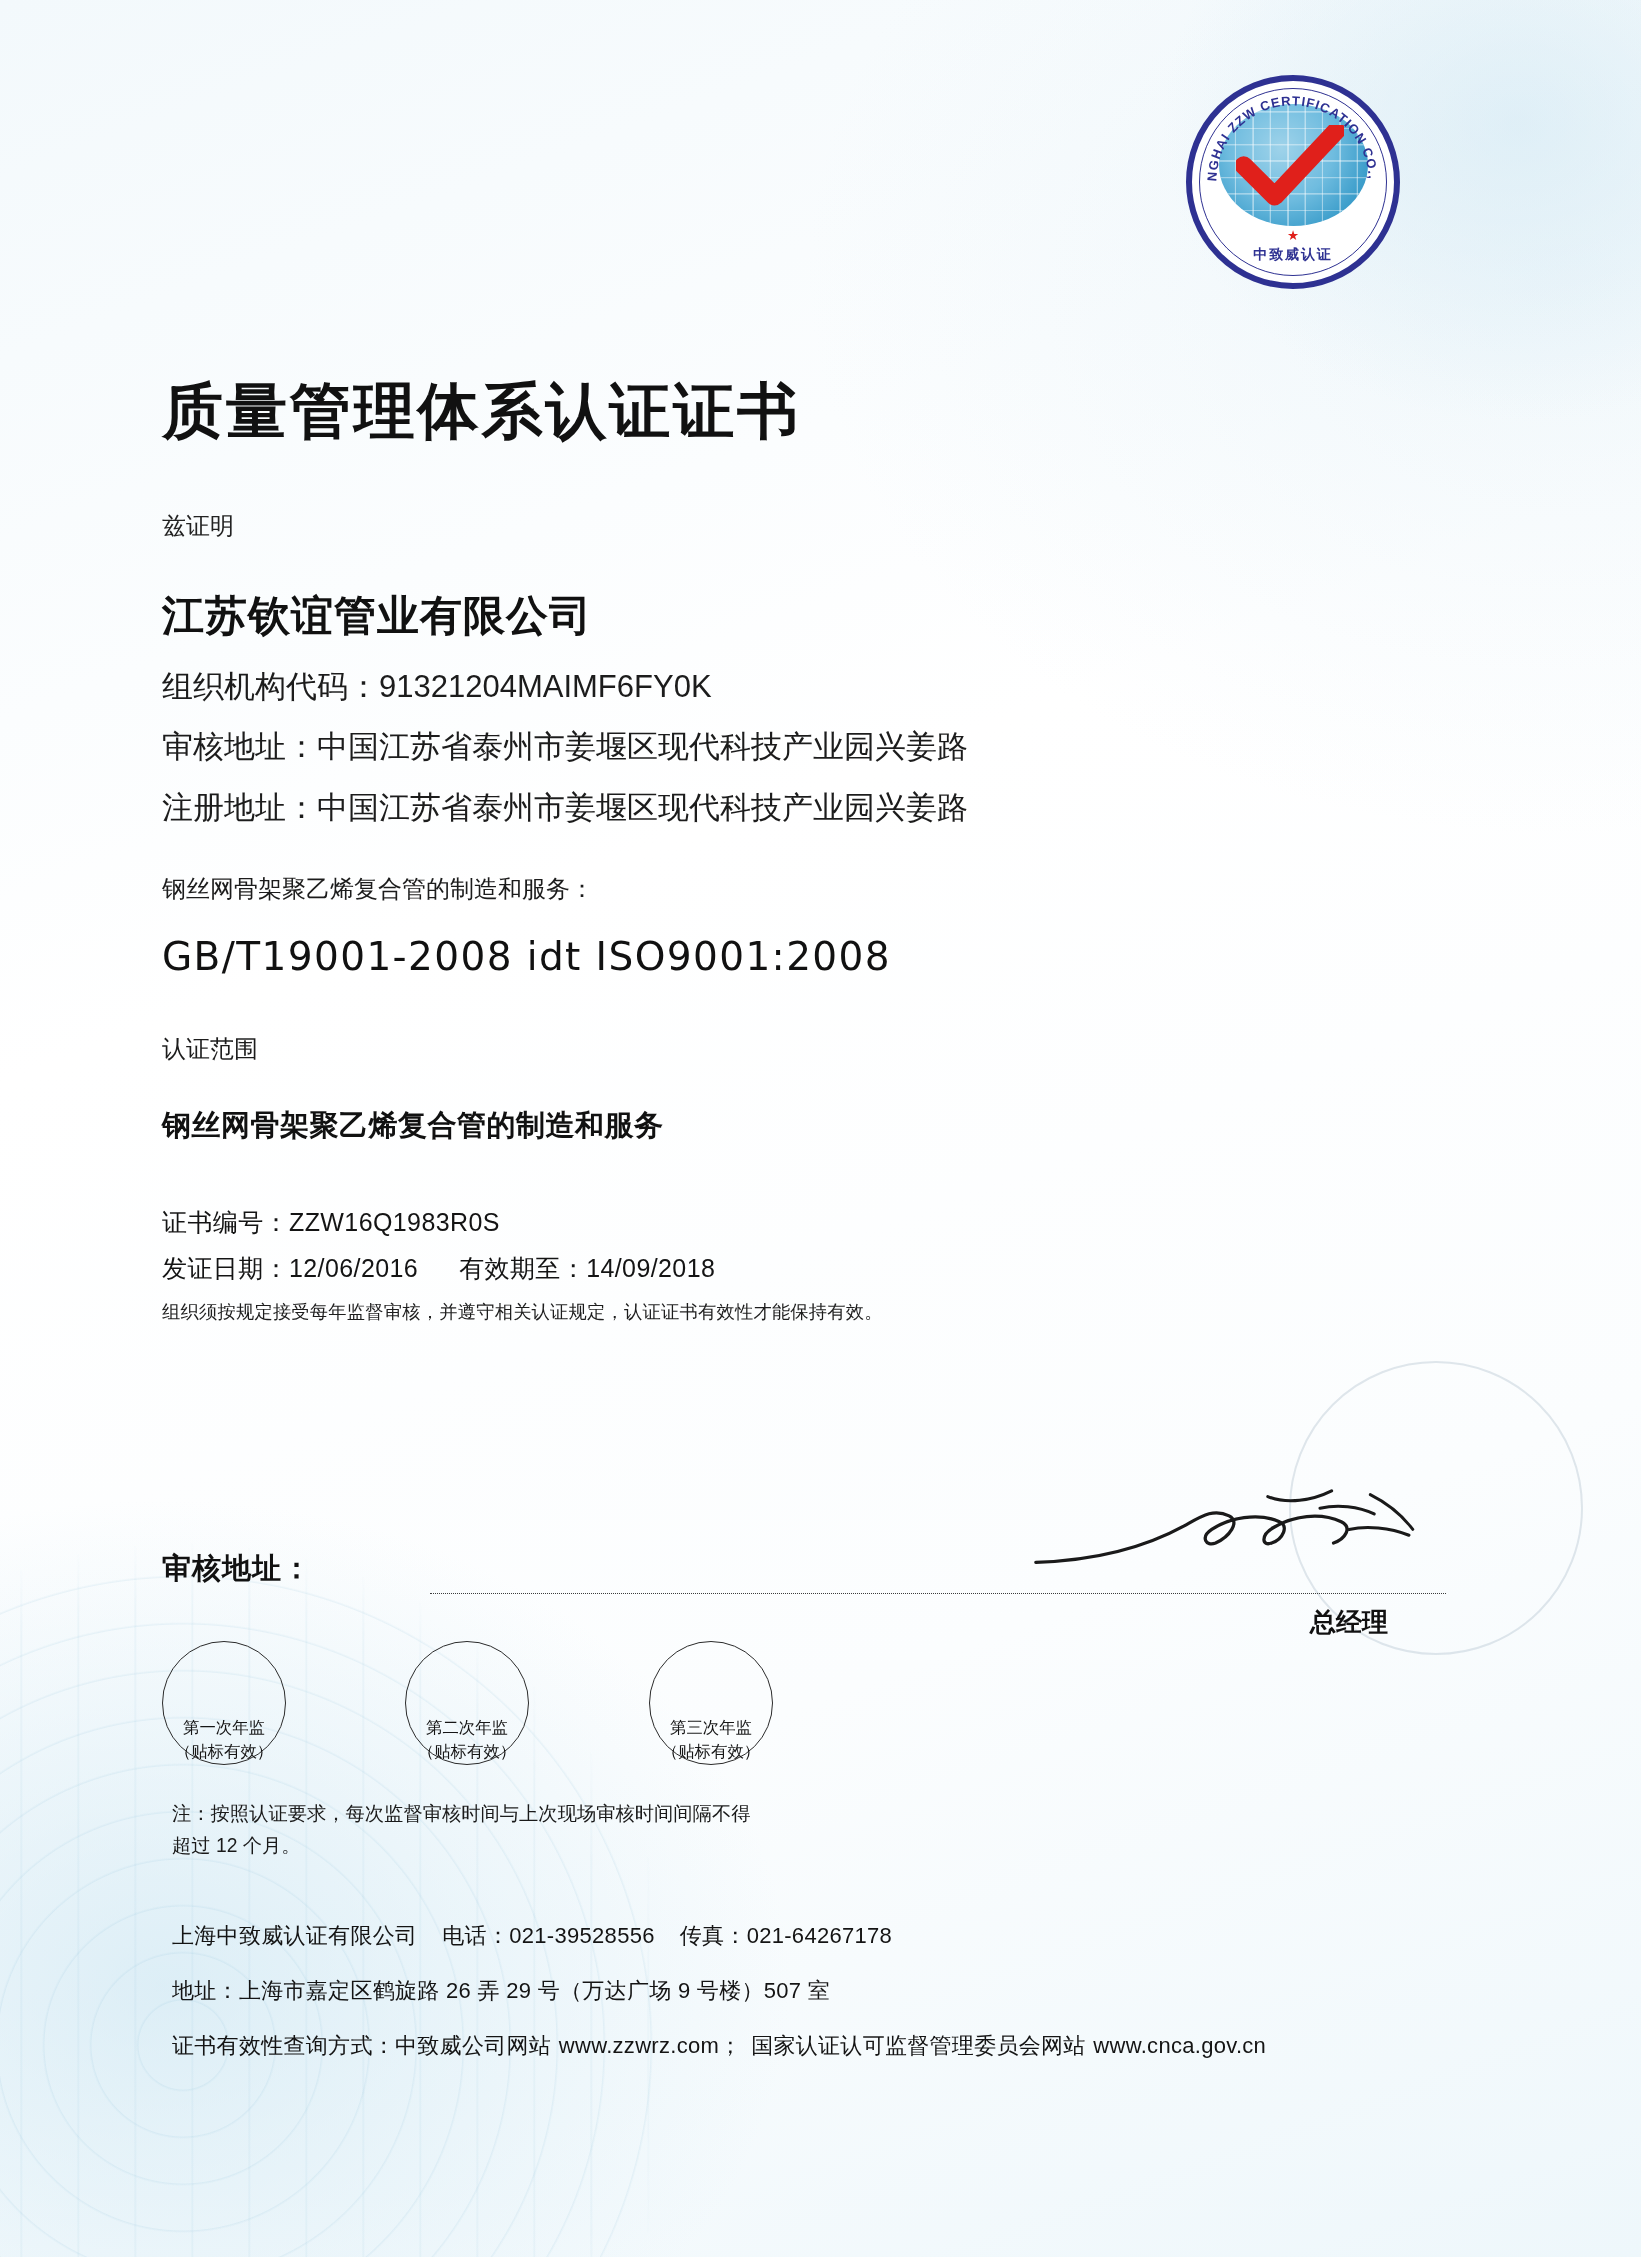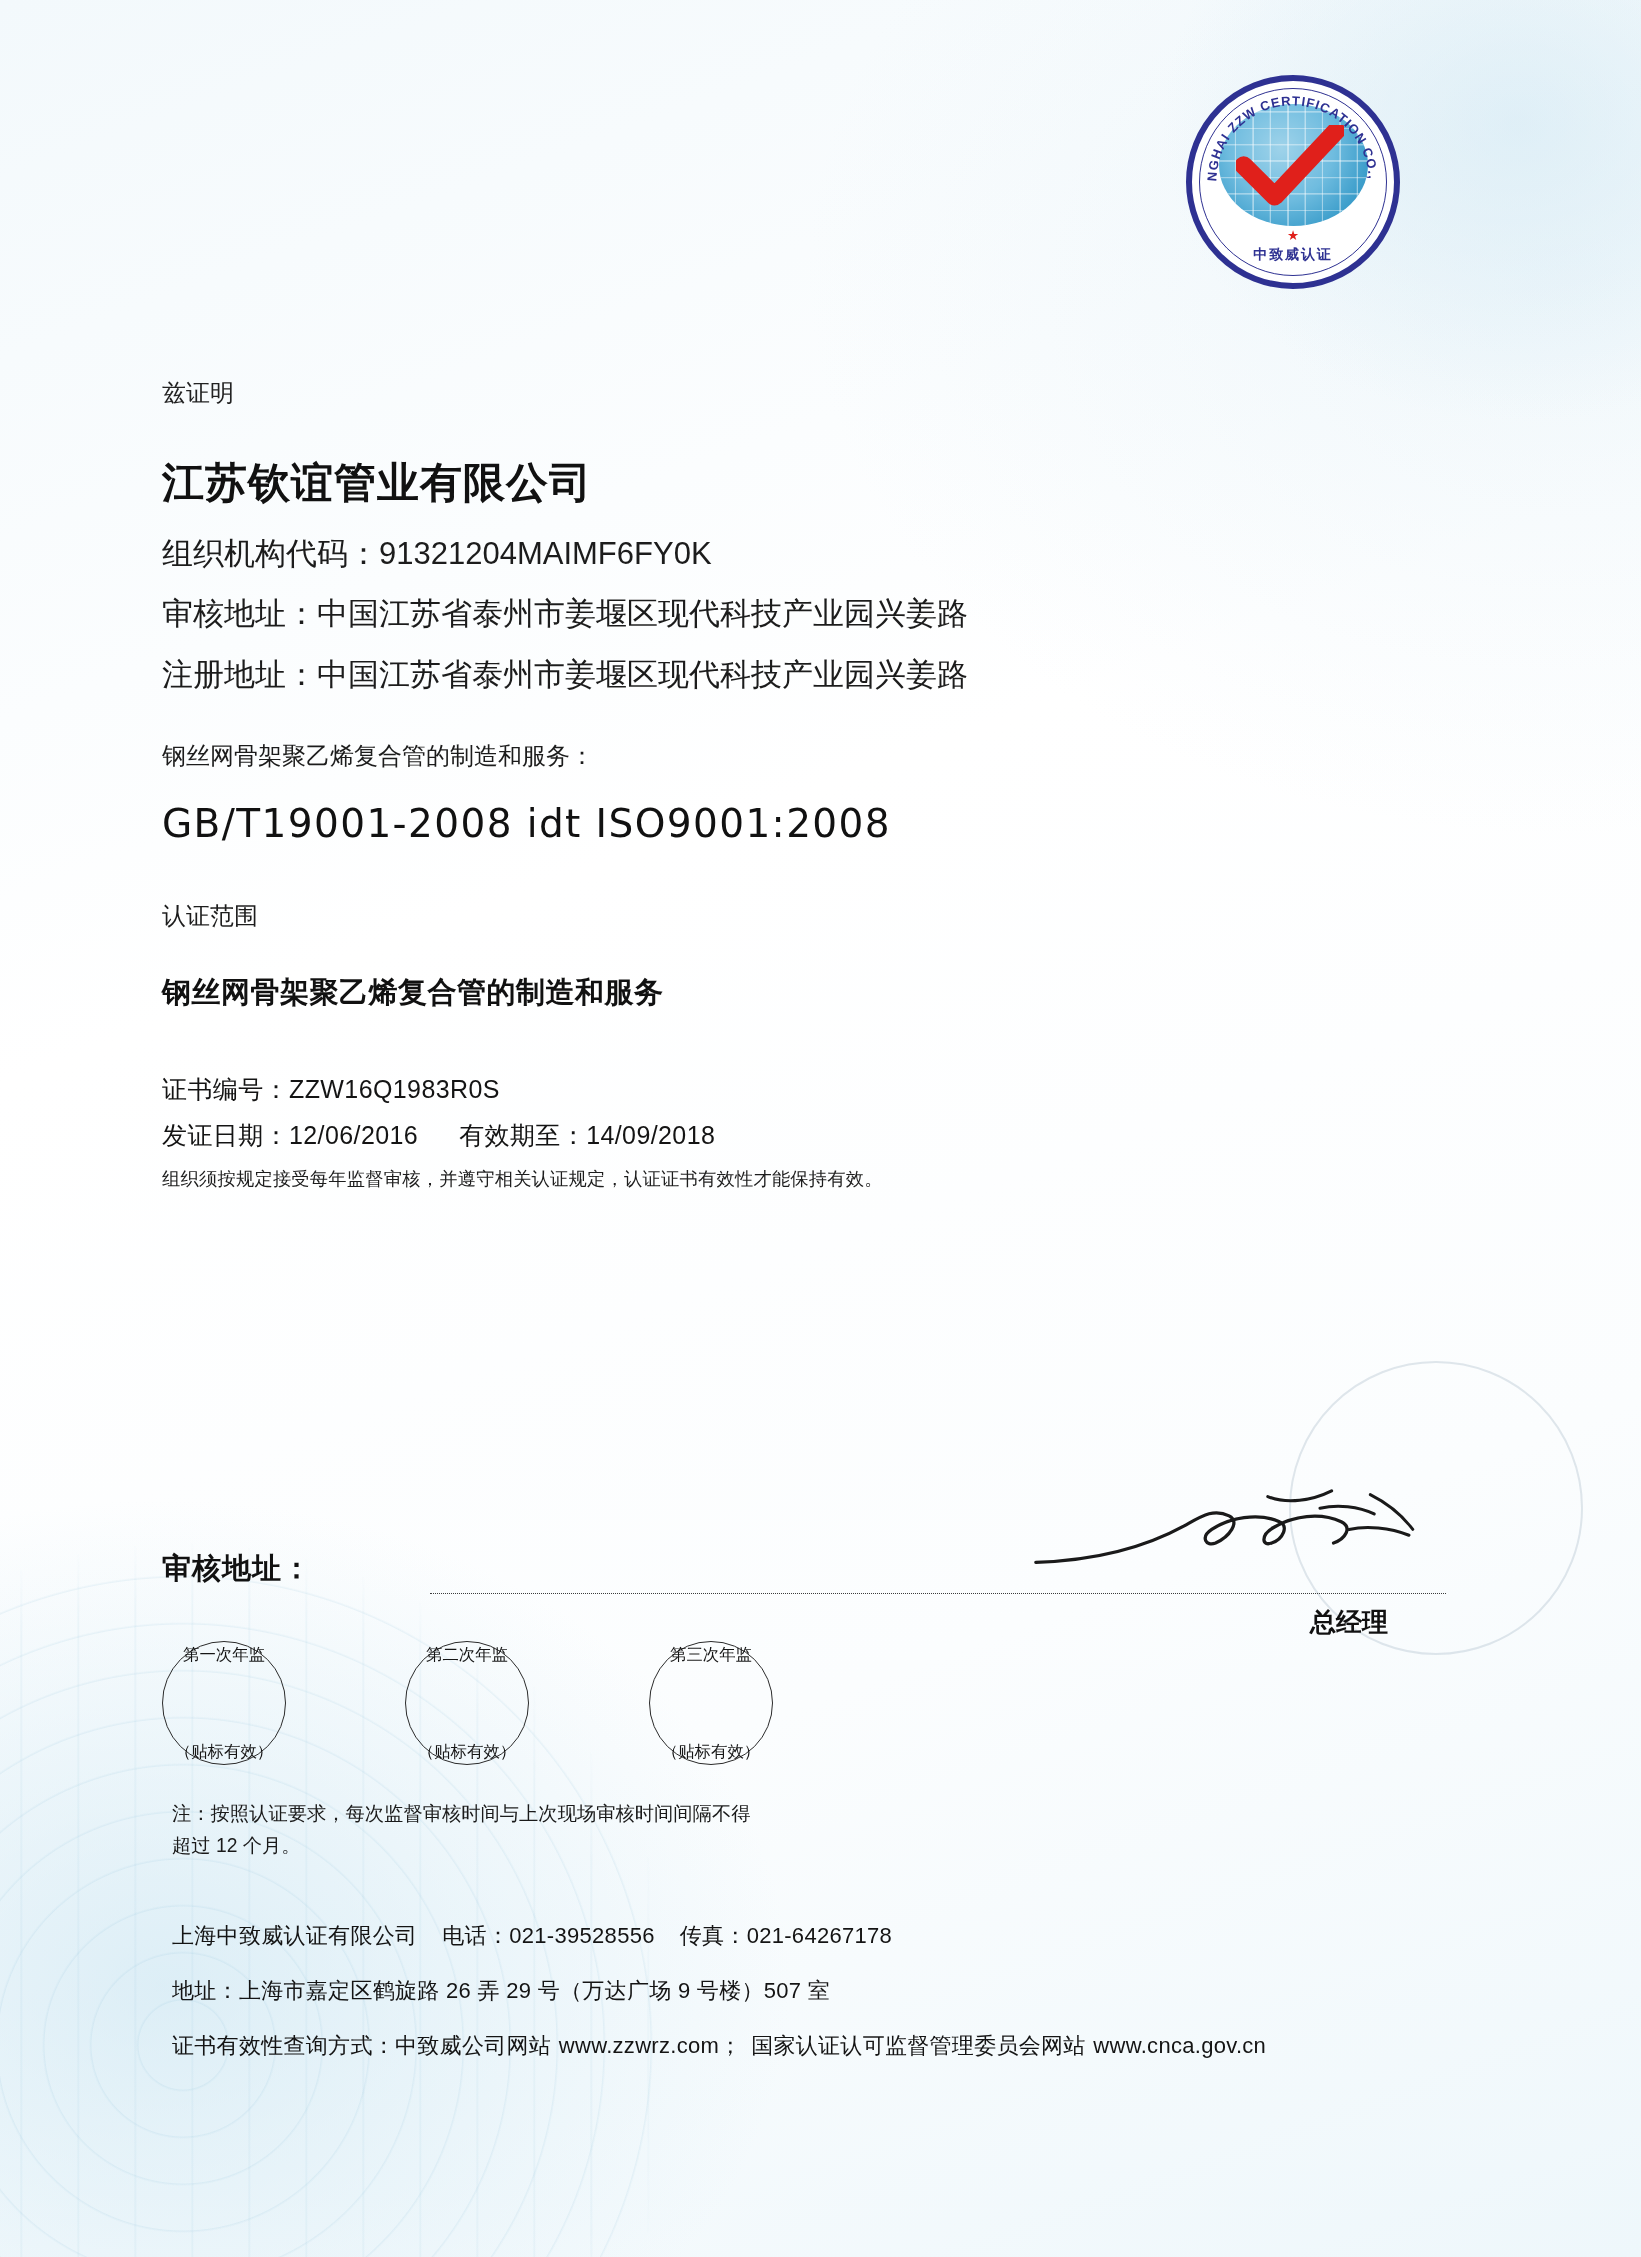--- a/index.html
+++ b/index.html
@@ -274,21 +274,21 @@
     position: absolute;
     top: 0;
     width: 124px;
     height: 124px;
     border-radius: 50%;
     border: 1.5px solid #2b2b2b;
     box-sizing: border-box;
     display: flex;
     flex-direction: column;
     align-items: center;
-    justify-content: space-between;
+    justify-content: flex-end;
     font-size: 16.4px;
     line-height: 1.5;
     color: #161616;
     text-align: center;
     background: transparent;
   }
   .circle:nth-child(1) { left: 0px; }
   .circle:nth-child(2) { left: 243px; }
   .circle:nth-child(3) { left: 487px; }
 
@@ -340,20 +340,21 @@
           <tspan>SHANGHAI ZZW CERTIFICATION CO., LTD</tspan>
         </textPath>
       </text>
     </svg>
     <div class="seal-star">★</div>
     <div class="seal-text-bottom">中致威认证</div>
   </div>
 
   <div class="content">
 
+    <h1 class="doc-title">质量管理体系认证证书</h1>
 
     <p class="lead">兹证明</p>
 
     <p class="company">江苏钦谊管业有限公司</p>
 
     <p class="info-line">
       <span>组织机构代码：</span><span>91321204MAIMF6FY0K</span>
     </p>
 
     <p class="info-line">

